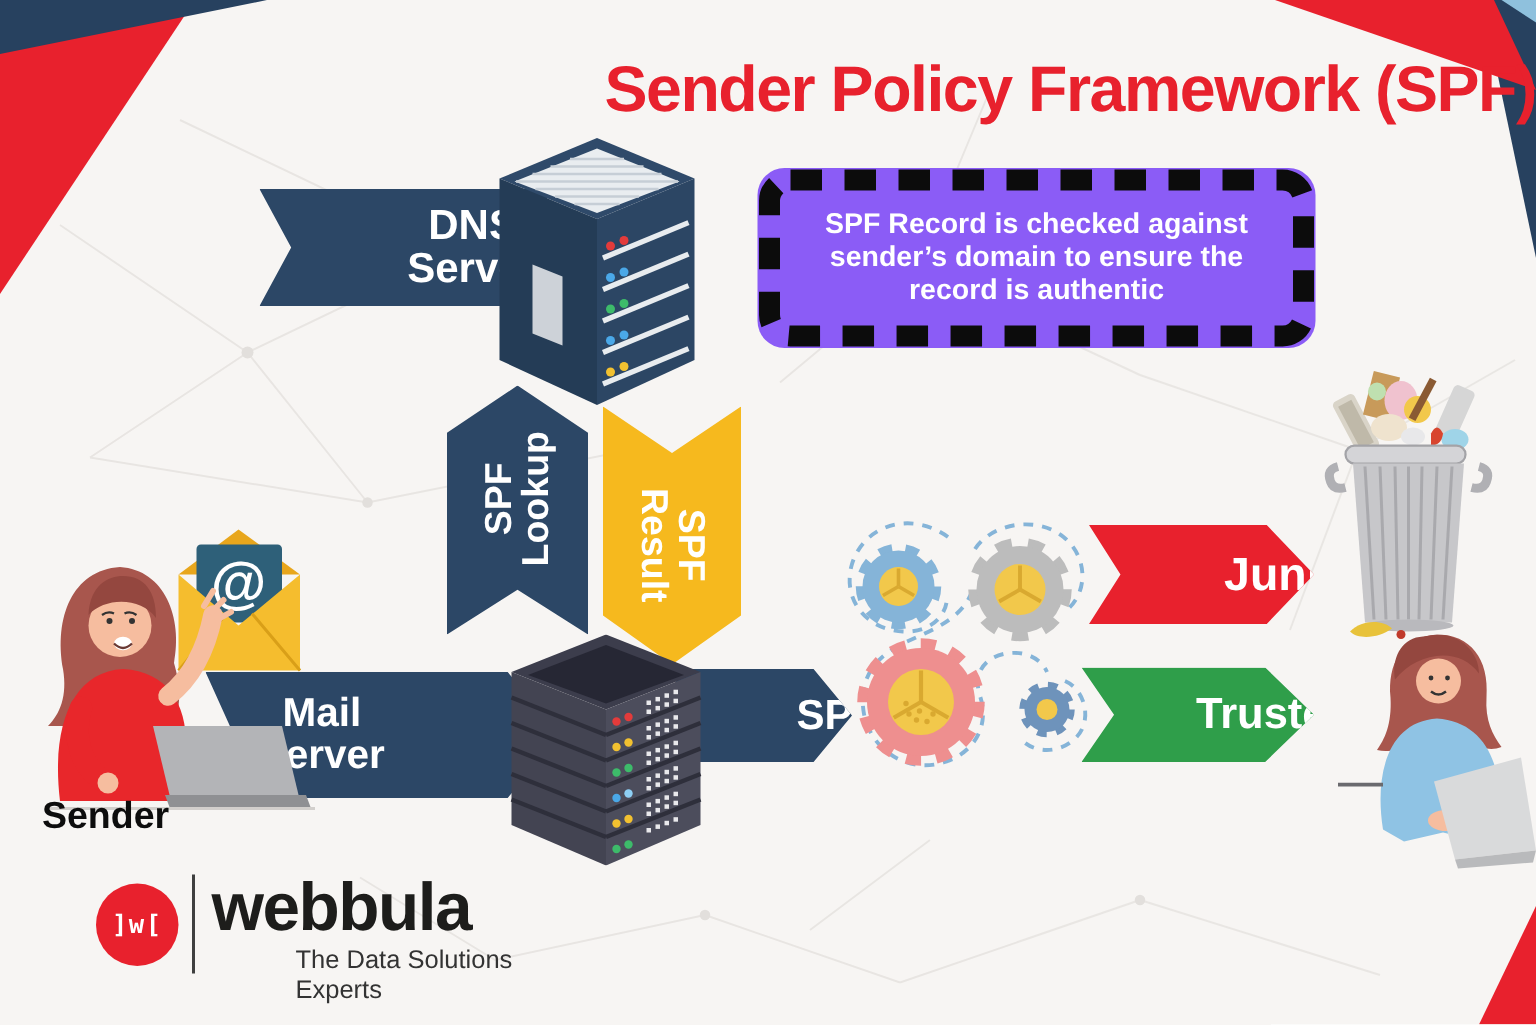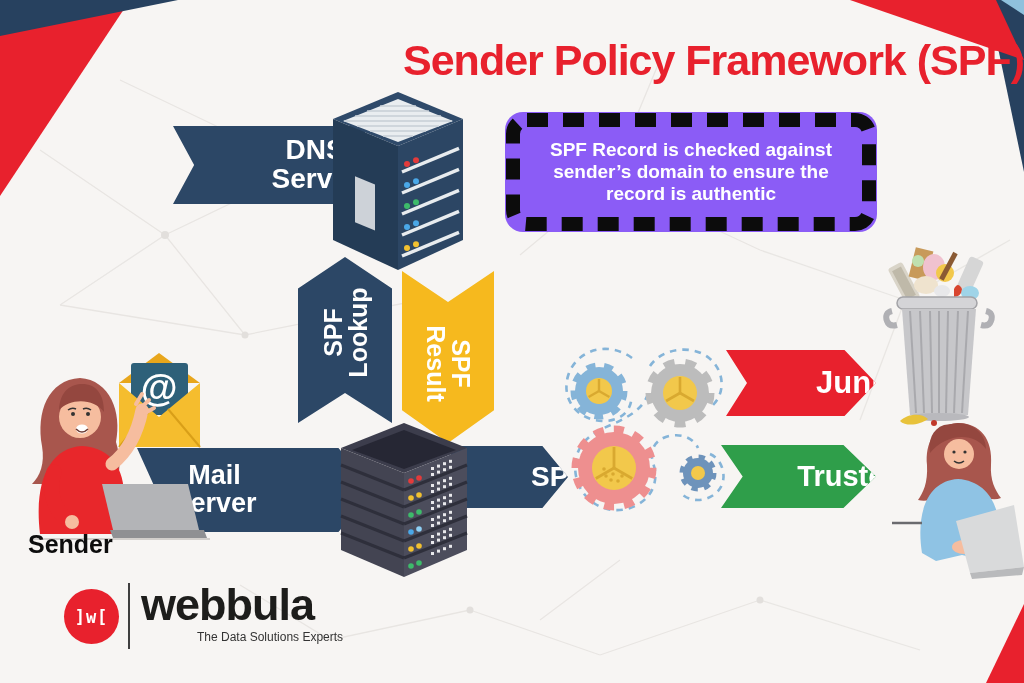--- a/index.html
+++ b/index.html
@@ -70,21 +70,21 @@
 
   #logo{left:64px;top:581px;width:280px;height:72px;z-index:2;}
   #logo .mark{
     position:absolute;left:0;top:8px;width:55px;height:55px;border-radius:50%;
     background:#e8212d;color:#fff;display:flex;align-items:center;justify-content:center;
     font-size:17px;font-weight:700;letter-spacing:1px;font-family:"DejaVu Sans Mono",monospace;
   }
   #logo .divider{position:absolute;left:64px;top:2px;width:2px;height:66px;background:#3f3f3f;}
   #logo .name{position:absolute;left:77px;top:1px;font-size:45px;font-weight:600;
     letter-spacing:-1px;color:#1d1d1b;line-height:1;}
-  #logo .tagline{position:absolute;left:133px;top:49px;font-size:12px;color:#333;}
+  #logo .tagline{position:absolute;left:133px;top:49px;font-size:17px;color:#333;}
 </style>
 </head>
 <body>
 
 <div id="stage">
 
   <svg id="bg-decor" width="1024" height="683" viewBox="0 0 1024 683">
 
     <g stroke="#e7e4e1" stroke-width="1.3" fill="none" opacity="0.9">
       <path d="M40 150 L165 235 L60 305 M165 235 L290 175 M165 235 L245 335 M245 335 L60 305 M245 335 L420 300"></path>

